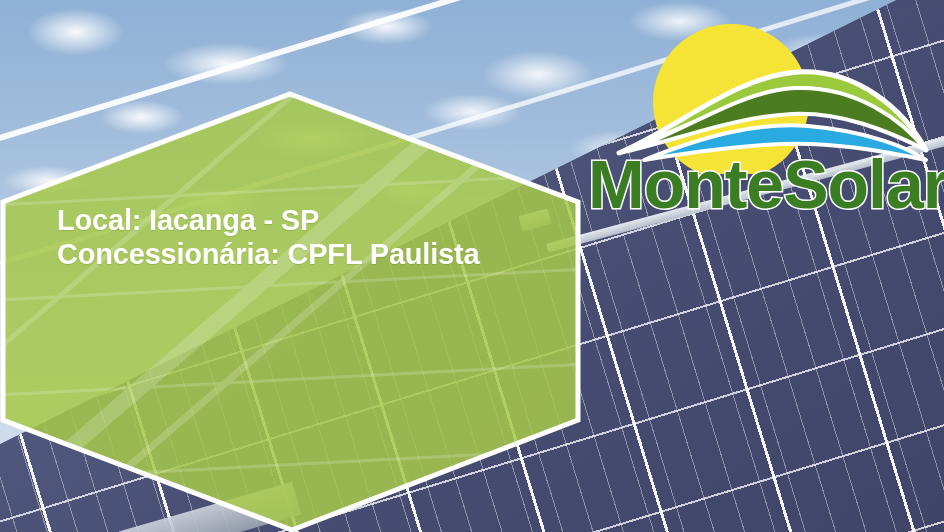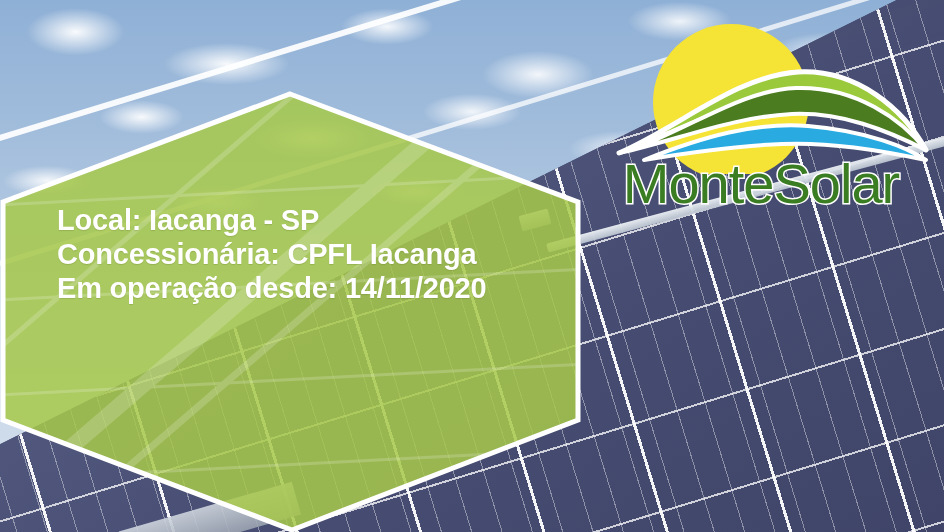--- a/index.html
+++ b/index.html
@@ -102,22 +102,22 @@
     text-shadow:0 1px 1px rgba(90,110,40,.25);
   }
 
   
   .logo { position:absolute; left:586px; top:14px; width:350px; height:200px; }
   .logo-word {
     position:absolute;
     left:2px; top:140px;
     width:346px;
     text-align:center;
-    font-size:56px;
-    font-weight:normal;
+    font-size:68px;
+    font-weight:bold;
     color:#3a7d22;
     letter-spacing:-1px;
     line-height:60px;
     -webkit-text-stroke:3px #ffffff;
     paint-order:stroke fill;
   }
 </style>
 </head>
 <body>
 
@@ -149,22 +149,21 @@
           <line x1="0" y1="395" x2="944" y2="345" stroke="#ffffff" stroke-width="3"></line>
           <line x1="0" y1="205" x2="944" y2="155" stroke="#ffffff" stroke-width="3"></line>
           <line x1="0" y1="480" x2="944" y2="430" stroke="#ffffff" stroke-width="3"></line>
         </g>
       </g>
     </svg>
   </div>
 
   <div class="info">
     <div class="info-line">Local: Iacanga - SP</div>
-    <div class="info-line">Concessionária: CPFL Iacanga</div>
-    <div class="info-line">Em operação desde: 14/11/2020</div>
+    <div class="info-line">Concessionária: CPFL Paulista</div>
   </div>
 
   <div class="logo">
     <svg width="350" height="160" viewBox="0 0 350 160">
 
       <circle cx="145" cy="88" r="78" fill="#f5e335"></circle>
 
       <path d="M33 139 C 95 112, 150 62, 212 58 C 272 55, 318 96, 340 136 C 300 104, 256 80, 206 82 C 150 84, 92 118, 33 139 Z" fill="#9ac93c" stroke="#ffffff" stroke-width="5" stroke-linejoin="round"></path>
 
       <path d="M33 139 C 98 120, 152 76, 210 74 C 270 72, 316 106, 340 136 C 300 116, 256 98, 206 100 C 146 103, 92 126, 33 139 Z" fill="#4b7c1f" stroke="#ffffff" stroke-width="4" stroke-linejoin="round"></path>

